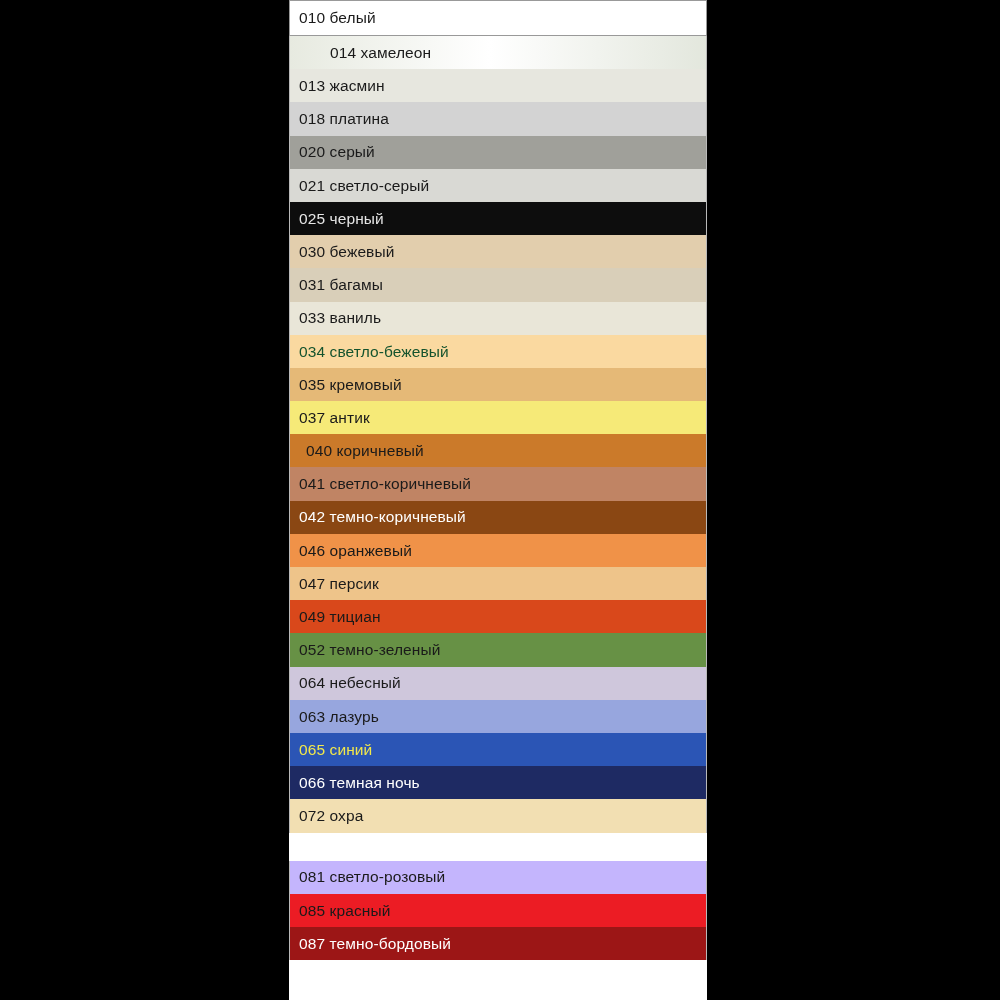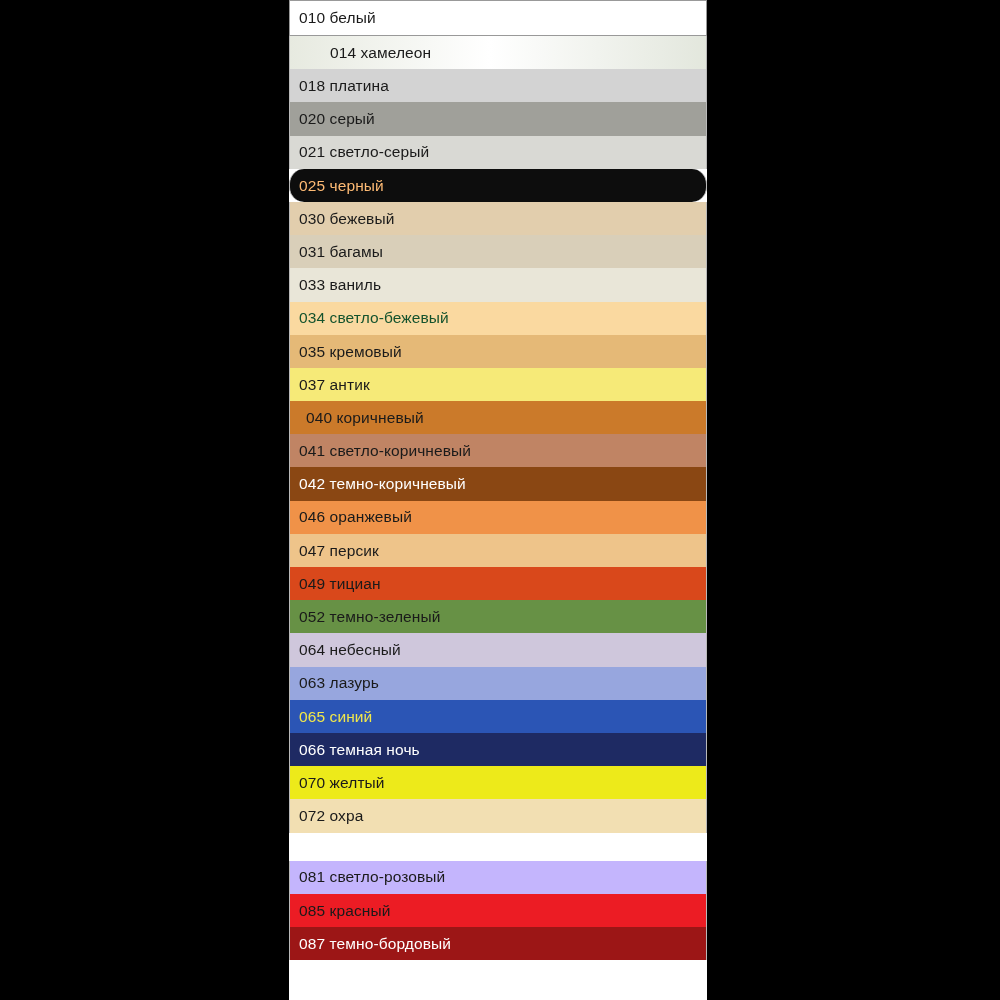--- a/index.html
+++ b/index.html
@@ -54,30 +54,33 @@
 <body>
 
 <div id="screen">
   <div id="list">
       <div class="swatch first" style="background: rgb(255, 255, 255); color: rgb(26, 26, 26);">
         <span class="swatch-label">010 белый</span>
       </div>
       <div class="swatch" style="background: linear-gradient(90deg, rgb(231, 234, 224) 0%, rgb(255, 255, 255) 48%, rgb(227, 231, 221) 100%); color: rgb(26, 26, 26); padding-left: 40px;">
         <span class="swatch-label">014 хамелеон</span>
       </div>
+      <div class="swatch" style="background: rgb(231, 231, 223); color: rgb(26, 26, 26);">
+        <span class="swatch-label">013 жасмин</span>
+      </div>
       <div class="swatch" style="background: rgb(211, 211, 211); color: rgb(26, 26, 26);">
         <span class="swatch-label">018 платина</span>
       </div>
       <div class="swatch" style="background: rgb(160, 160, 154); color: rgb(26, 26, 26);">
         <span class="swatch-label">020 серый</span>
       </div>
       <div class="swatch" style="background: rgb(217, 217, 212); color: rgb(26, 26, 26);">
         <span class="swatch-label">021 светло-серый</span>
       </div>
-      <div class="swatch" style="background: rgb(13, 13, 13); color: #fdba74; border-radius: 15px;">
+      <div class="swatch" style="background: rgb(13, 13, 13); color: #e5e5e5;">
         <span class="swatch-label">025 черный</span>
       </div>
       <div class="swatch" style="background: rgb(226, 206, 173); color: rgb(26, 26, 26);">
         <span class="swatch-label">030 бежевый</span>
       </div>
       <div class="swatch" style="background: rgb(217, 207, 185); color: rgb(26, 26, 26);">
         <span class="swatch-label">031 багамы</span>
       </div>
       <div class="swatch" style="background: rgb(233, 230, 216); color: rgb(26, 26, 26);">
         <span class="swatch-label">033 ваниль</span>
@@ -117,23 +120,20 @@
       </div>
       <div class="swatch" style="background: rgb(151, 166, 222); color: rgb(26, 26, 26);">
         <span class="swatch-label">063 лазурь</span>
       </div>
       <div class="swatch" style="background: rgb(43, 85, 181); color: rgb(242, 232, 74);">
         <span class="swatch-label">065 синий</span>
       </div>
       <div class="swatch" style="background: rgb(30, 42, 99); color: rgb(255, 255, 255);">
         <span class="swatch-label">066 темная ночь</span>
       </div>
-      <div class="swatch" style="background: rgb(237, 234, 26); color: rgb(26, 26, 26);">
-        <span class="swatch-label">070 желтый</span>
-      </div>
       <div class="swatch" style="background: rgb(242, 223, 178); color: rgb(26, 26, 26);">
         <span class="swatch-label">072 охра</span>
       </div>
       <div class="swatch" style="background: #c4b5fd; color: rgb(26, 26, 26); margin-top: 28px;">
         <span class="swatch-label">081 светло-розовый</span>
       </div>
       <div class="swatch" style="background: rgb(236, 28, 36); color: rgb(26, 26, 26);">
         <span class="swatch-label">085 красный</span>
       </div>
       <div class="swatch" style="background: rgb(156, 22, 22); color: rgb(255, 255, 255);">

